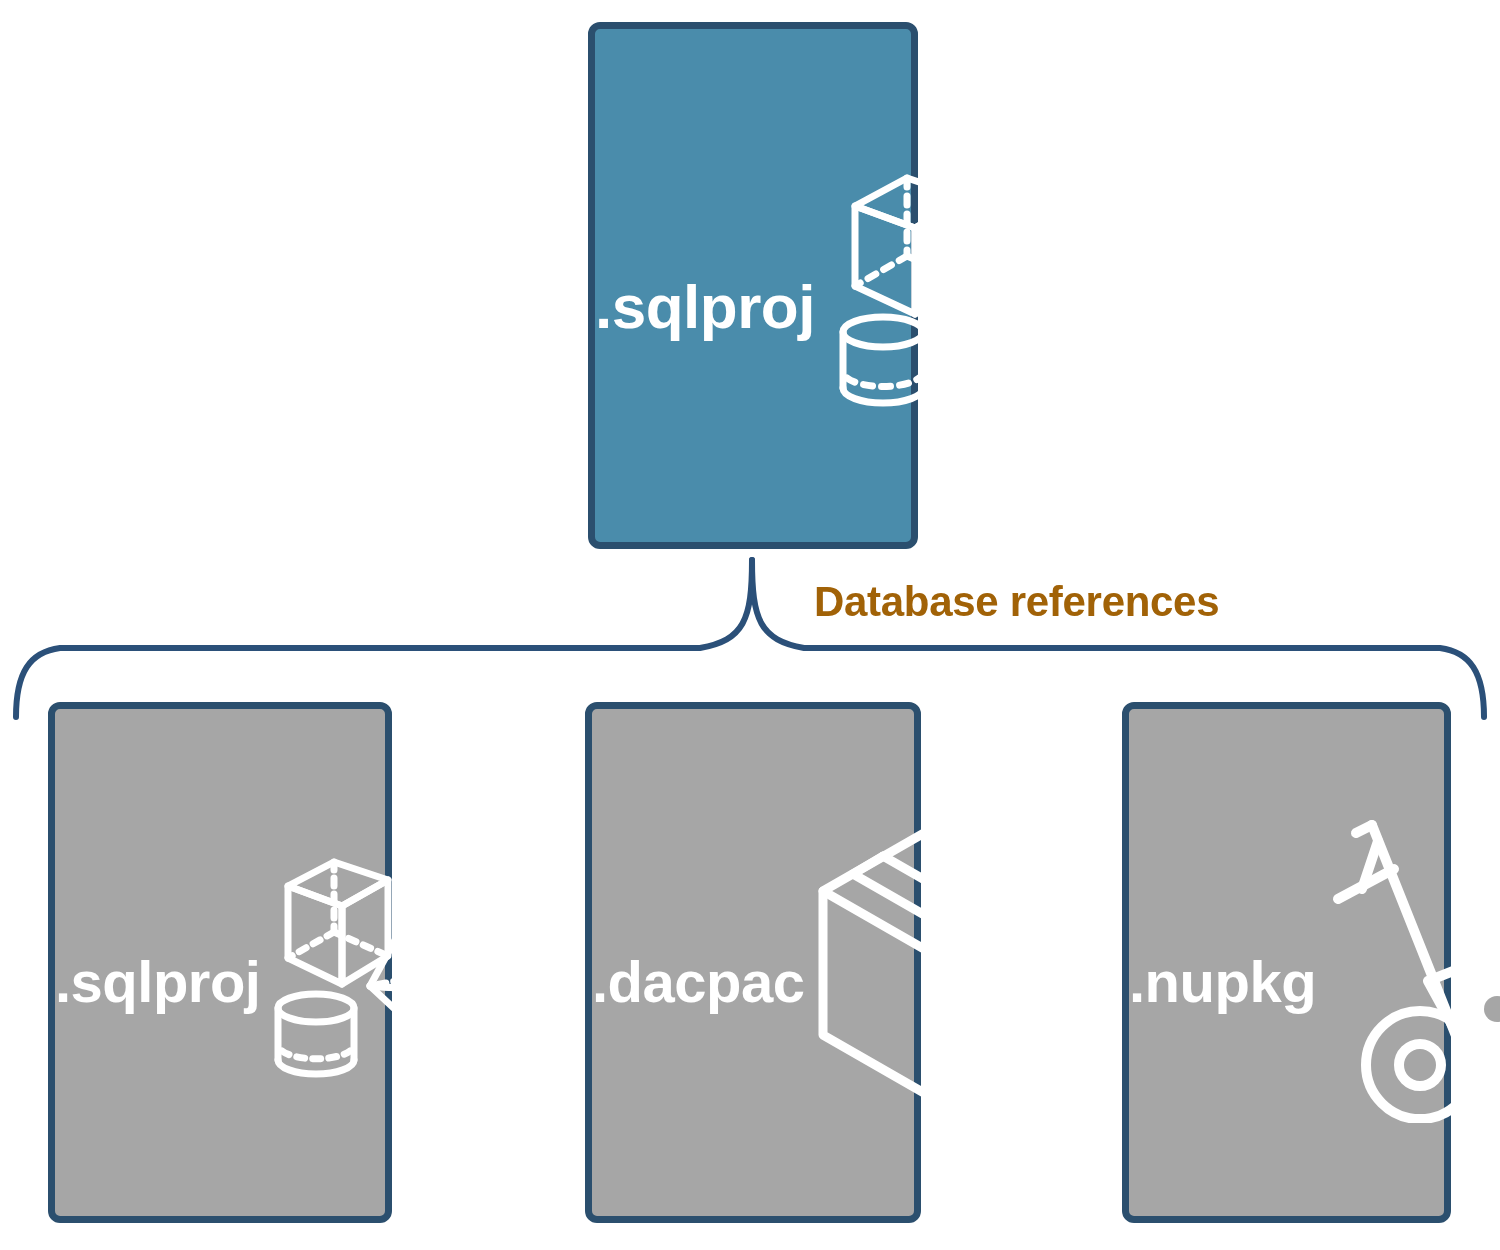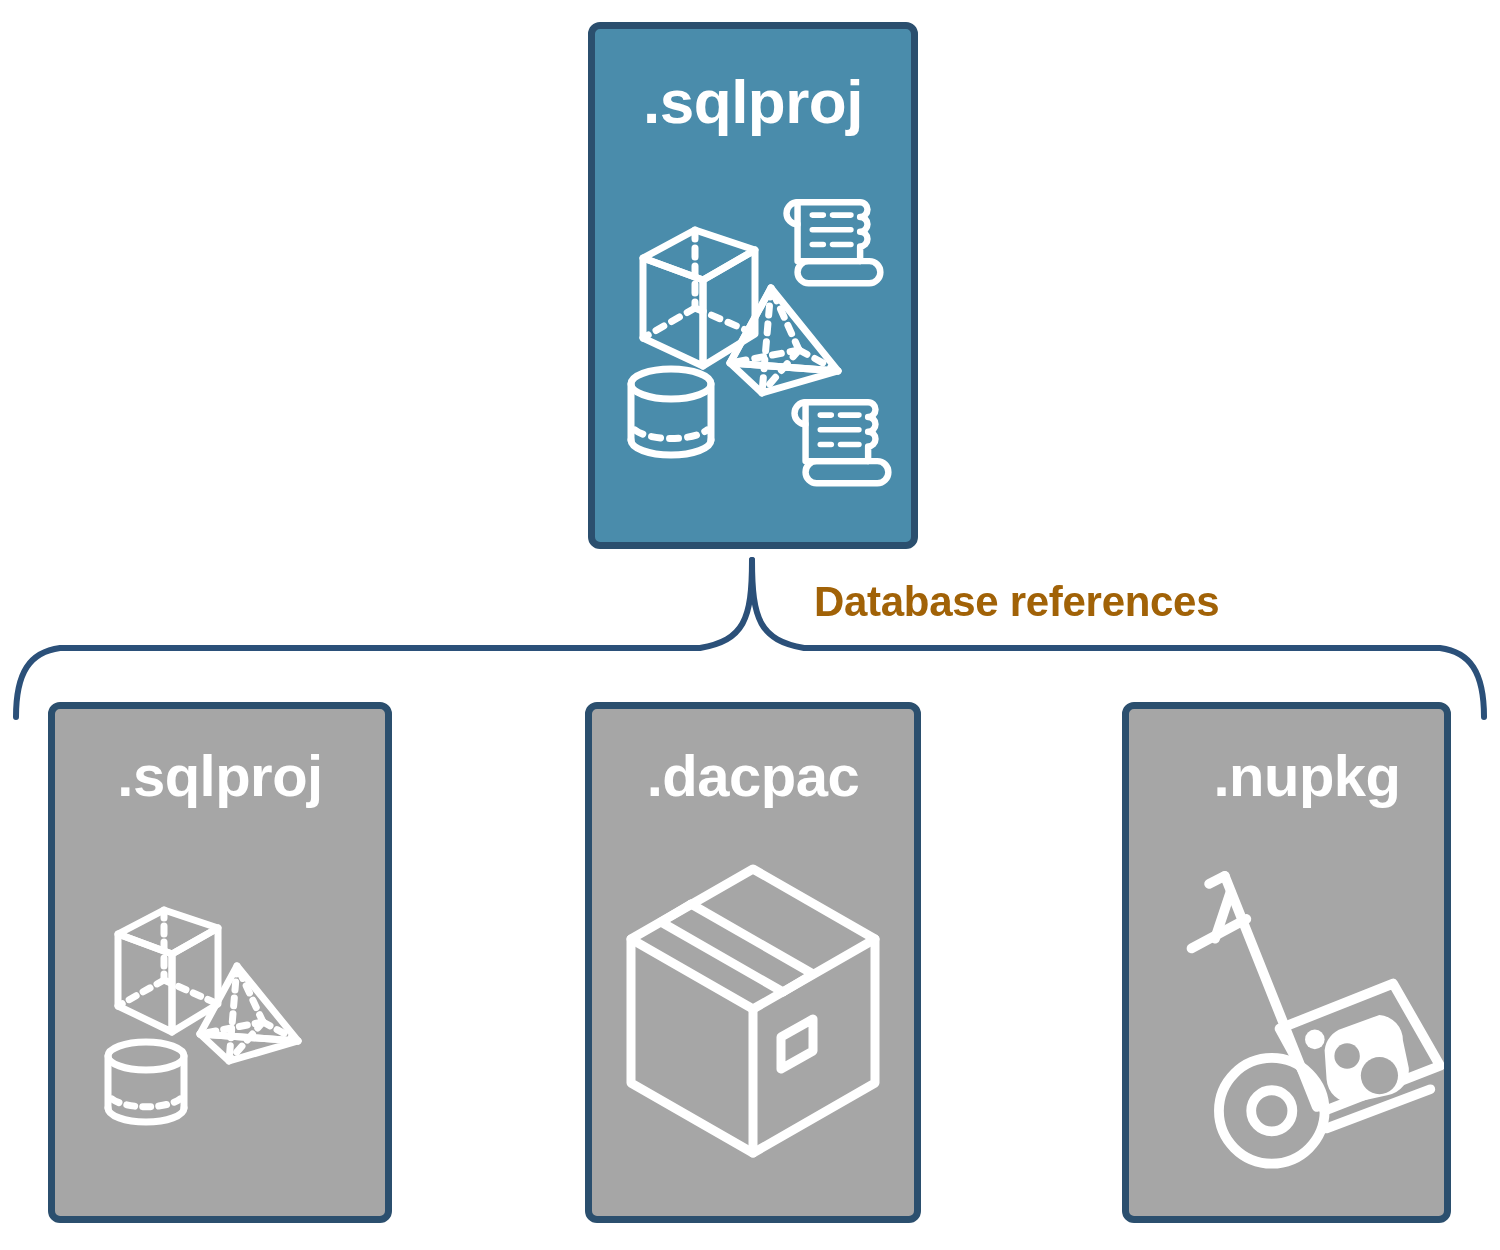--- a/index.html
+++ b/index.html
@@ -19,21 +19,21 @@
     left: 0; top: 0;
     width: 1500px;
     height: 1250px;
   }
   .card {
     position: absolute;
     box-sizing: border-box;
     border: 7px solid #2B4F6E;
     border-radius: 12px;
     display: flex;
-    flex-direction: column;
+    flex-direction: row;
     align-items: center;
   }
   .card.teal { background: #4A8CAB; }
   .card.gray { background: #A6A6A6; }
   .card-title {
     color: #ffffff;
     font-weight: bold;
     letter-spacing: -0.5px;
     line-height: 1;
     text-align: center;
@@ -53,28 +53,26 @@
     left: 48px;
     top: 702px;
     width: 344px;
     height: 521px;
   }
   #card-dacpac {
     left: 585px;
     top: 702px;
     width: 336px;
     height: 521px;
-    justify-content: center;
   }
   #card-nupkg {
     left: 1122px;
     top: 702px;
     width: 329px;
     height: 521px;
-    padding-left: 41px;
   }
   .card.gray .card-title {
     font-size: 58px;
     margin-top: 38px;
   }
   .icon-area {
     position: relative;
     flex: 1;
     width: 100%;
     display: flex;

